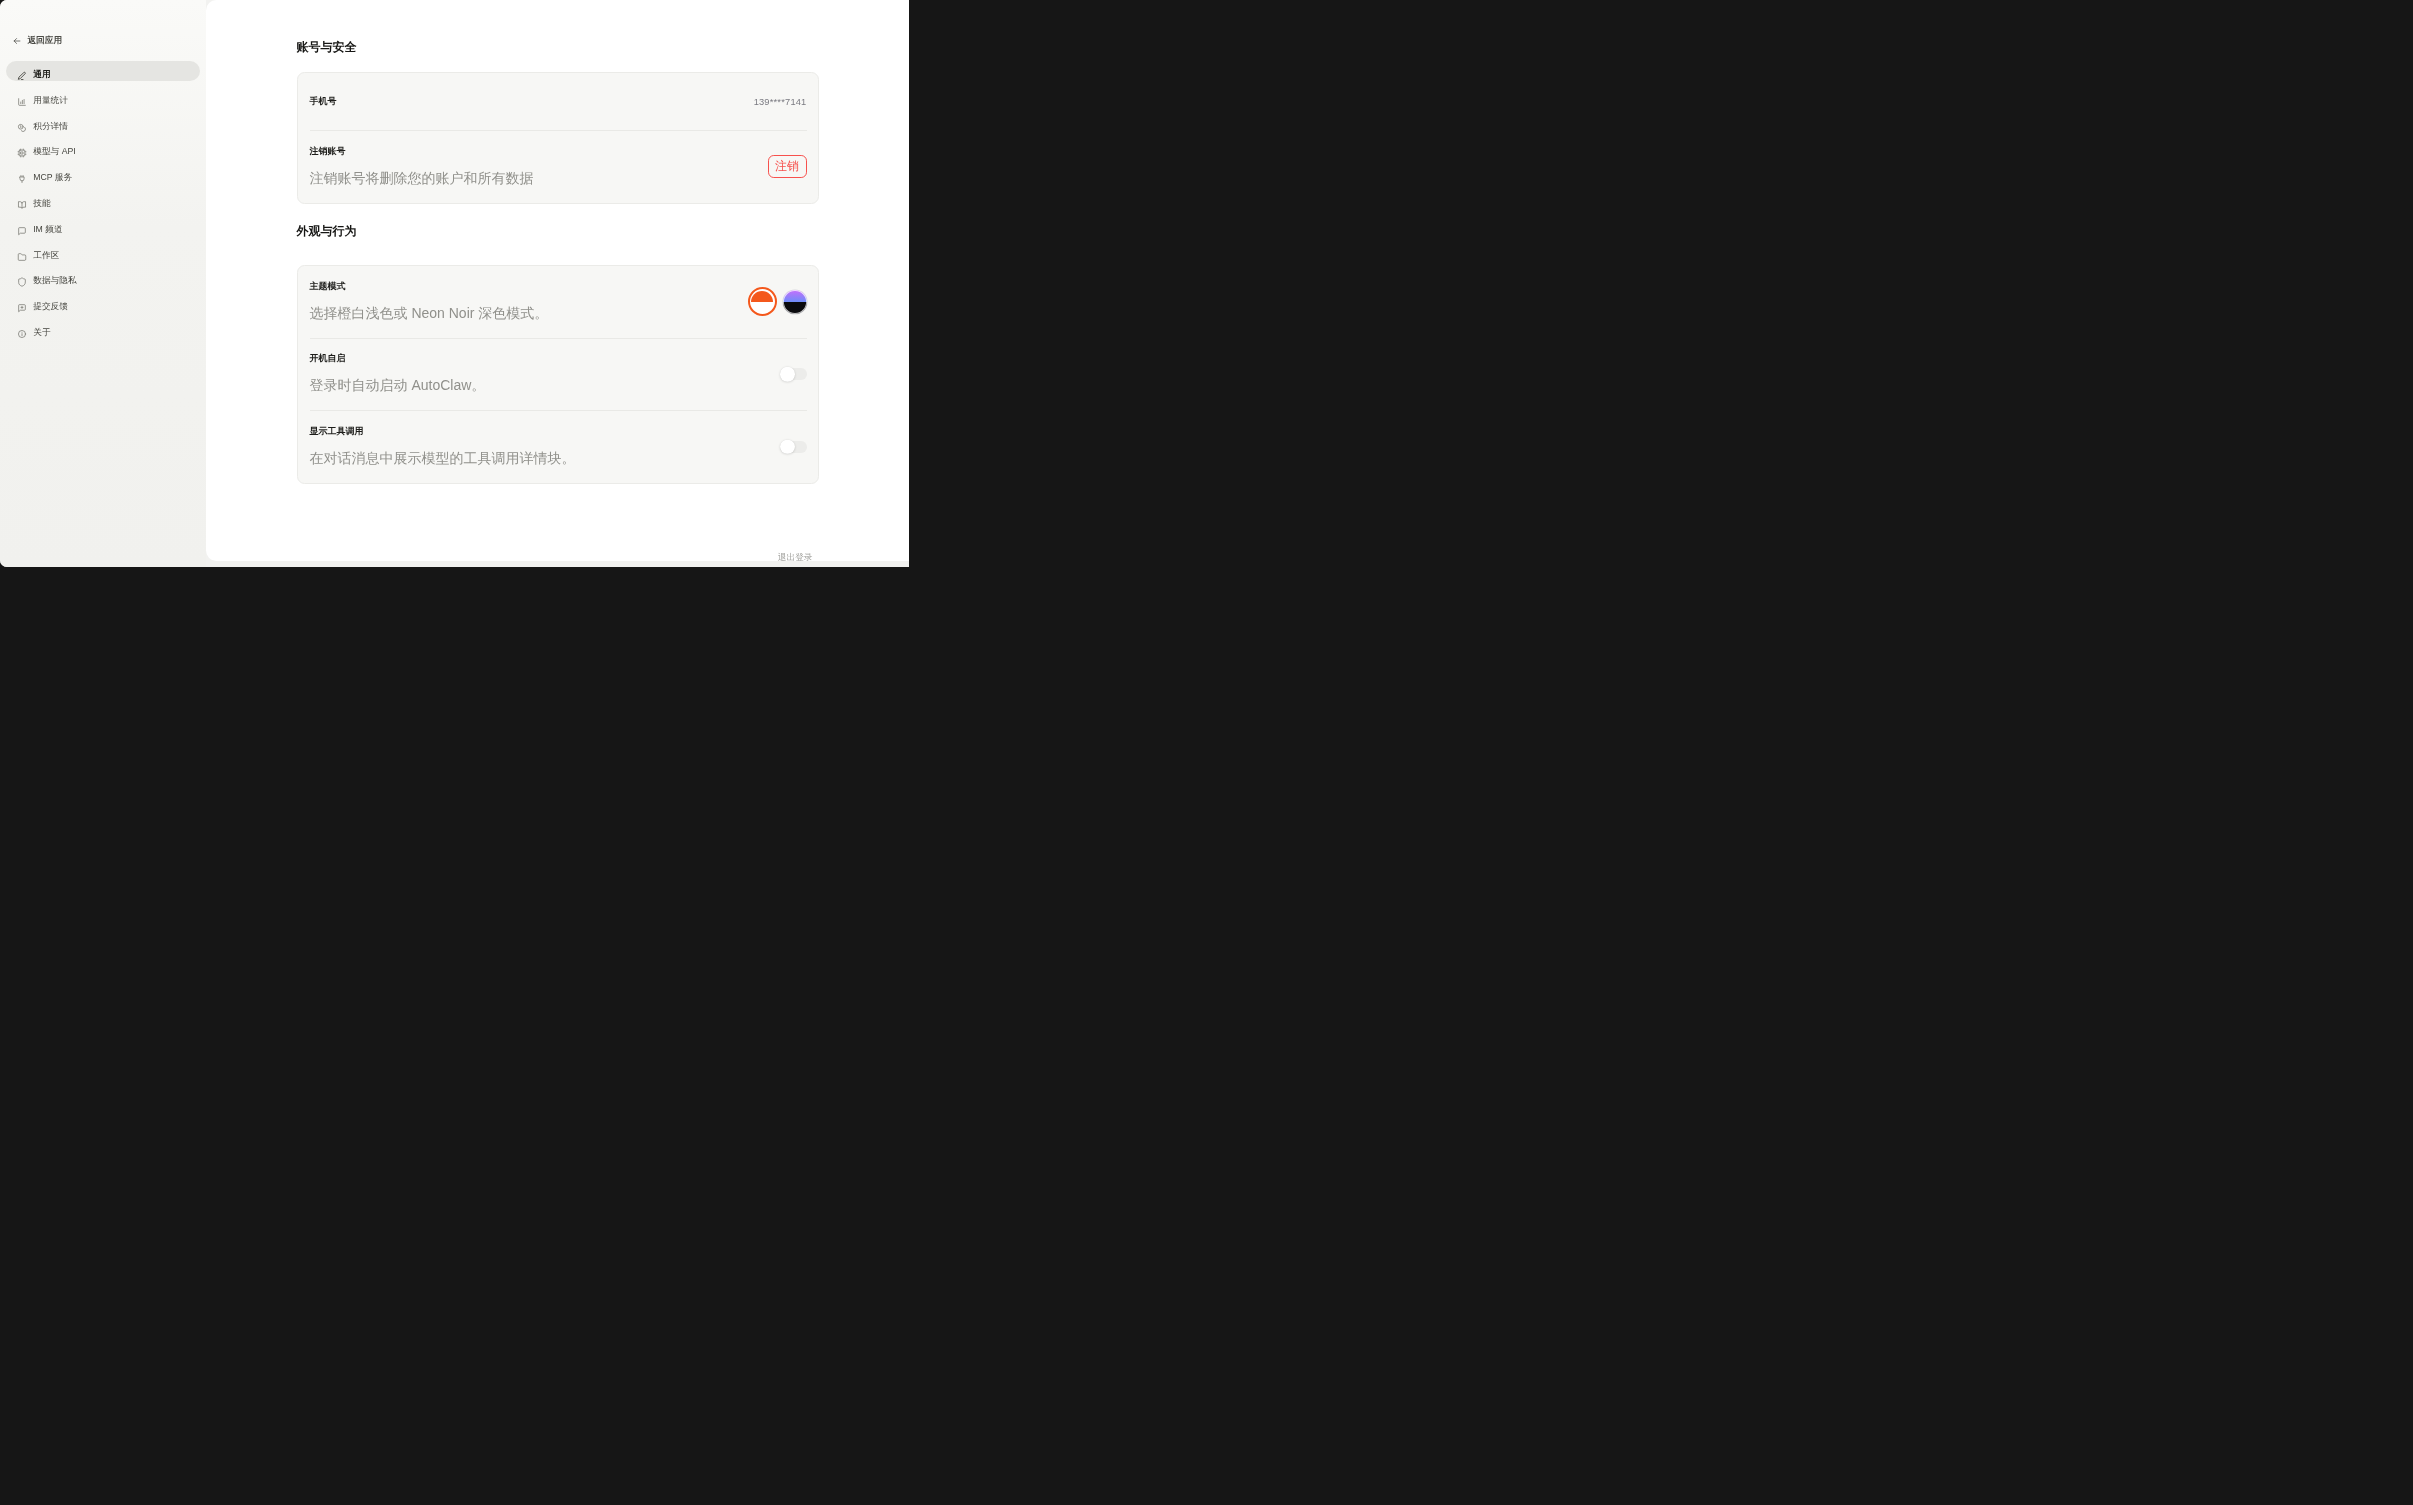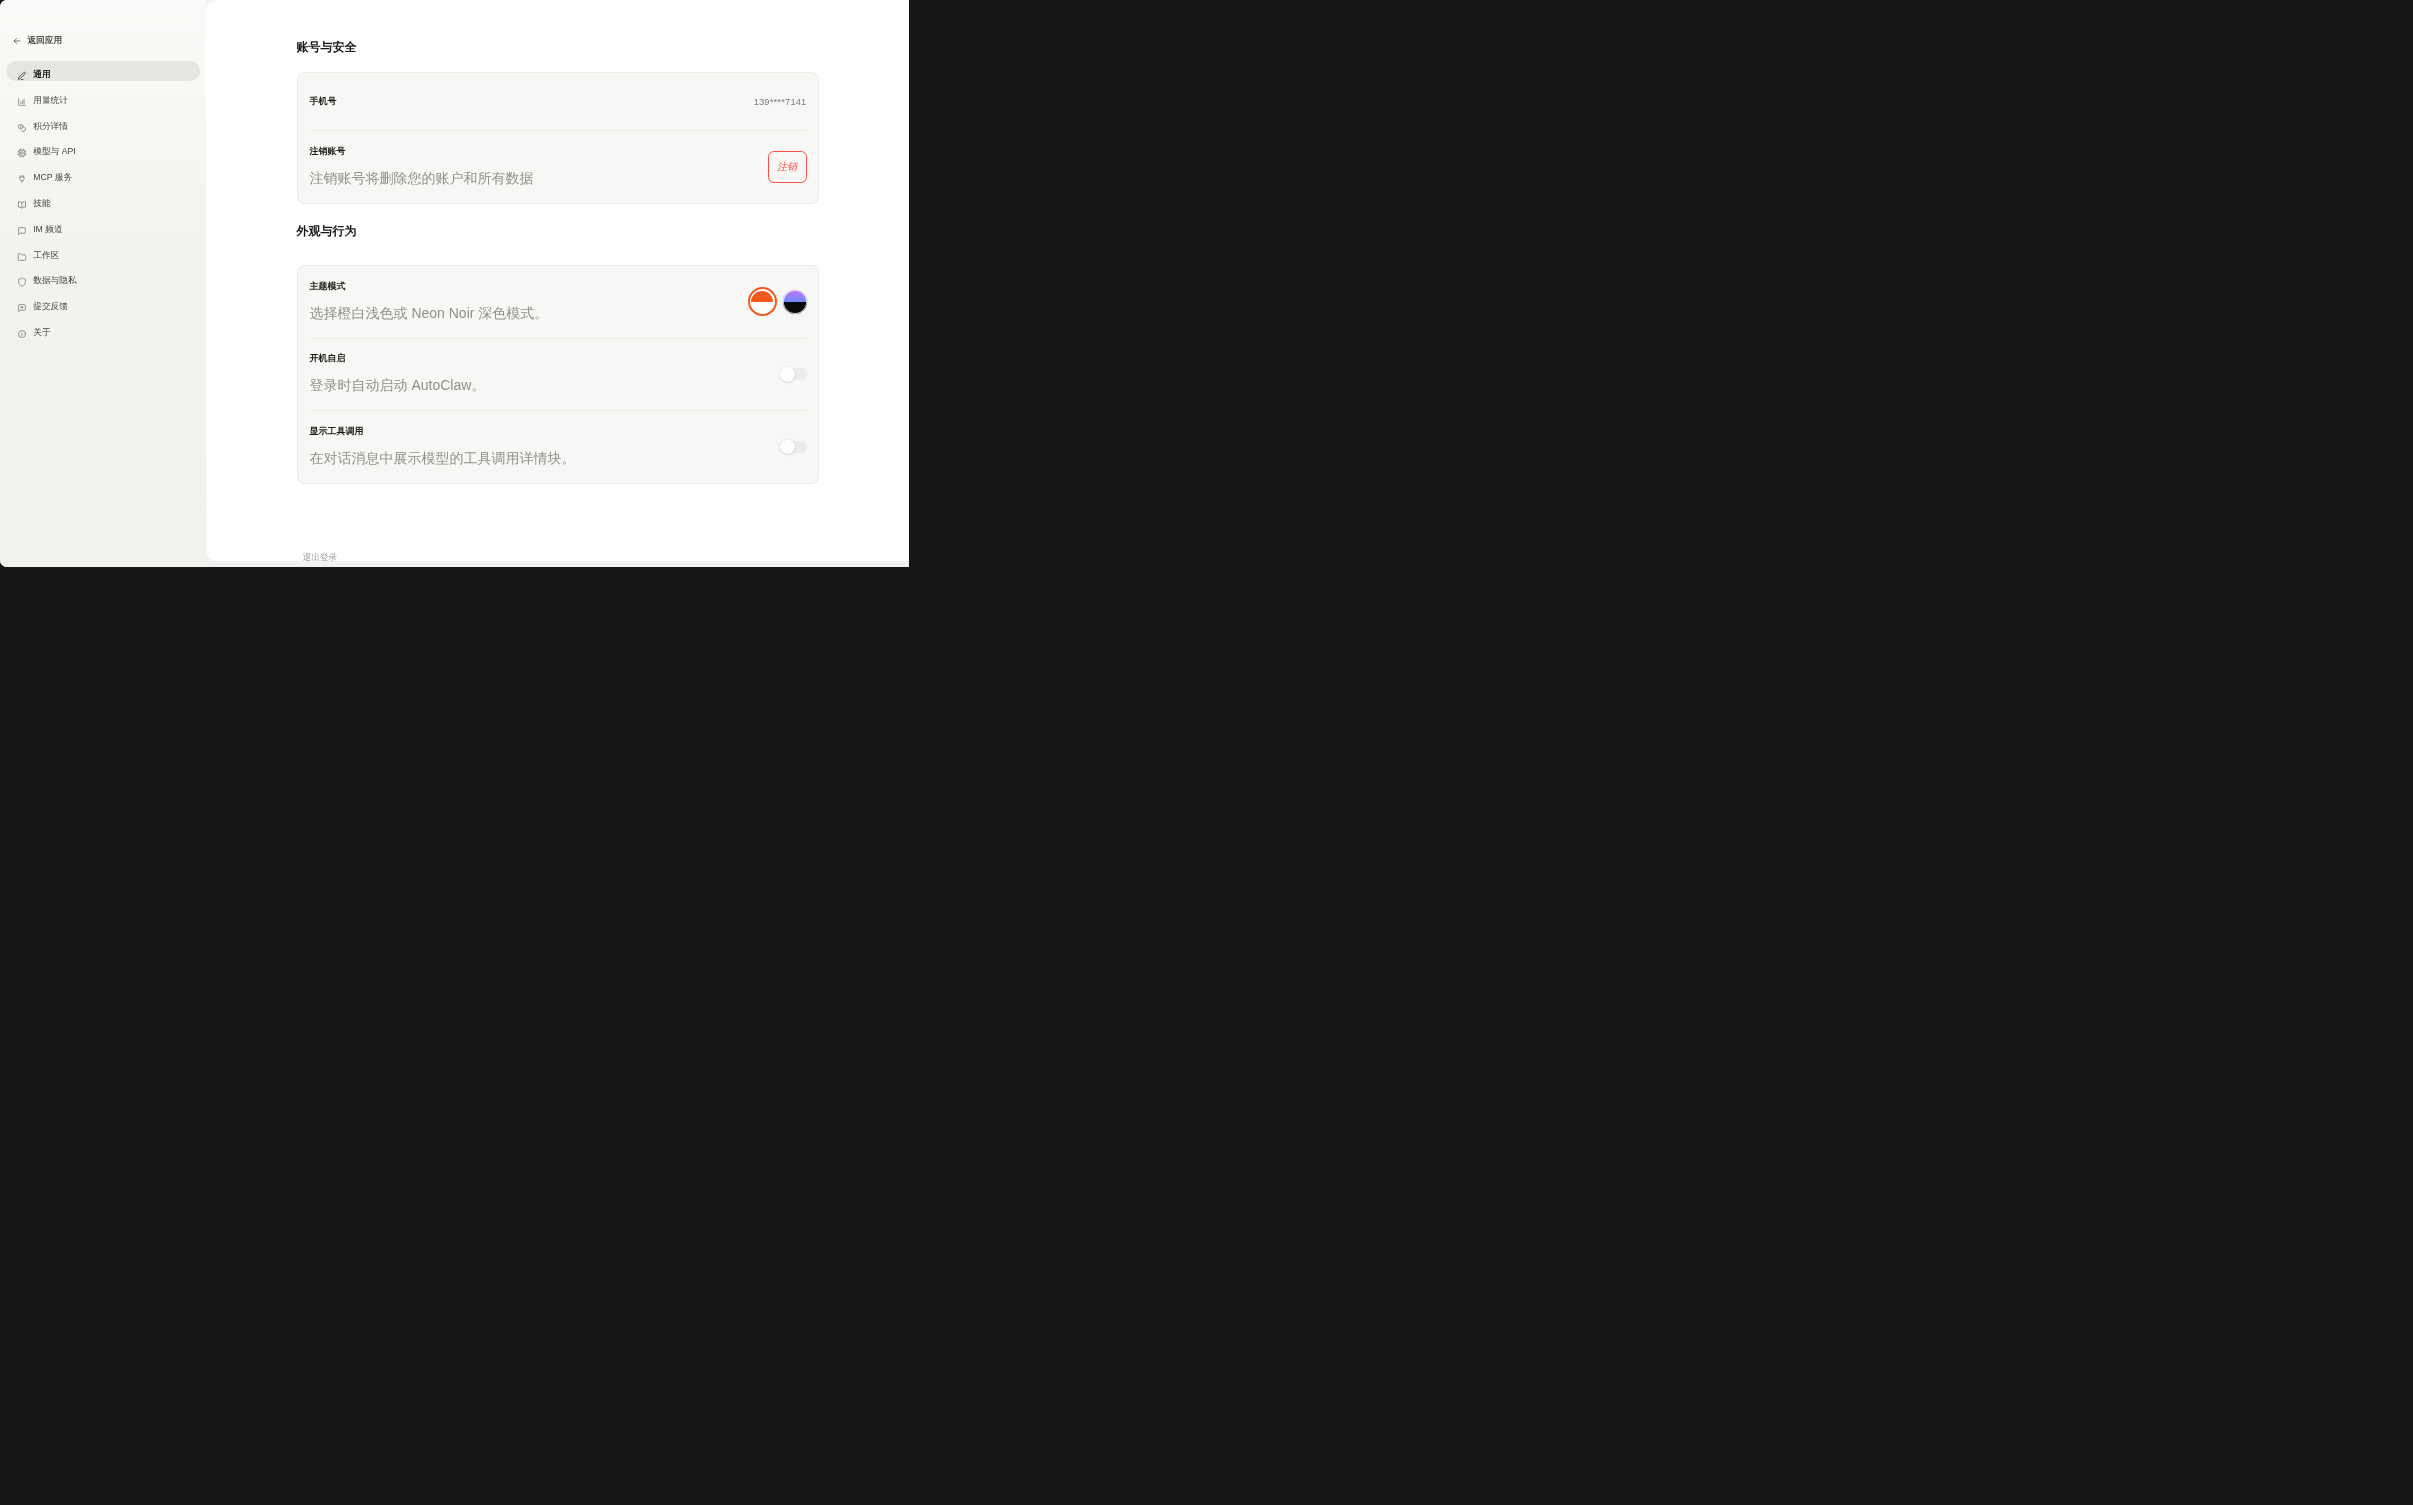--- a/index.html
+++ b/index.html
@@ -40,24 +40,23 @@
   .section-title.second{margin:19px 0 25px;}
   .card{background:#f7f7f5;border:0.6px solid #ebebe8;border-radius:7.5px;}
   .row{display:flex;align-items:center;justify-content:space-between;padding:0 11px 0 12px;}
   .row.phone{height:57px;gap:32px;}
   .row-text{display:flex;flex-direction:column;gap:12px;padding:14px 0 15px;}
   .row-label{font-size:9px;font-weight:600;color:#1d1d1a;}
   .row-desc{font-size:14px;color:#90908b;}
   .row-value{font-size:9.3px;color:#7a7a81;letter-spacing:0.2px;}
   .divider{height:0.6px;background:#e9e9e6;margin:0 11px 0 12px;}
   .danger-btn{
-    width:39px;height:32px;border-radius:5.8px;border:0.9px solid #f7514d;
-    color:#f6504c;background:transparent;font-size:10px;cursor:pointer;flex:none;
+    width:39px;height:23px;border-radius:5.8px;border:0.9px solid #f7514d;
+    color:#f6504c;background:transparent;font-size:12px;cursor:pointer;flex:none;
     font-family:inherit;
-    font-style:italic;
   }
   
   .swatches{display:flex;align-items:center;gap:5.8px;flex:none;}
   .swatch-light{
     width:29px;height:29px;border-radius:50%;border:2px solid #f4581c;
     background:#fff;padding:1.5px;cursor:pointer;flex:none;
   }
   .swatch-light .half{width:100%;height:100%;border-radius:50%;
     background:linear-gradient(180deg,#f4581c 0%,#f4581c 50%,#ffffff 50%,#ffffff 100%);}
   .swatch-dark{
@@ -66,21 +65,21 @@
     box-shadow:0 0 0 0.6px #d8d8dc, inset 0 0 0 0.9px rgba(255,255,255,.75);
   }
   
   .toggle{position:relative;width:27px;height:11.6px;border-radius:5.8px;background:#ececea;flex:none;cursor:pointer;}
   .knob{
     position:absolute;left:0.6px;top:50%;transform:translateY(-50%);
     width:14.5px;height:14.5px;border-radius:50%;background:#ffffff;
     box-shadow:0 0.6px 2.3px rgba(0,0,0,.16),0 0 0.6px rgba(0,0,0,.1);
   }
   
-  .logout-row{display:flex;justify-content:flex-start;margin-top:67px;}
+  .logout-row{display:flex;justify-content:flex-end;margin-top:67px;}
   .logout{border:none;background:none;font-size:8.7px;color:#9e9e9a;cursor:pointer;font-family:inherit;}
 </style>
 </head>
 <body>
 
 <div class="screen">
 
   <aside class="sidebar">
 
     <div class="back">

